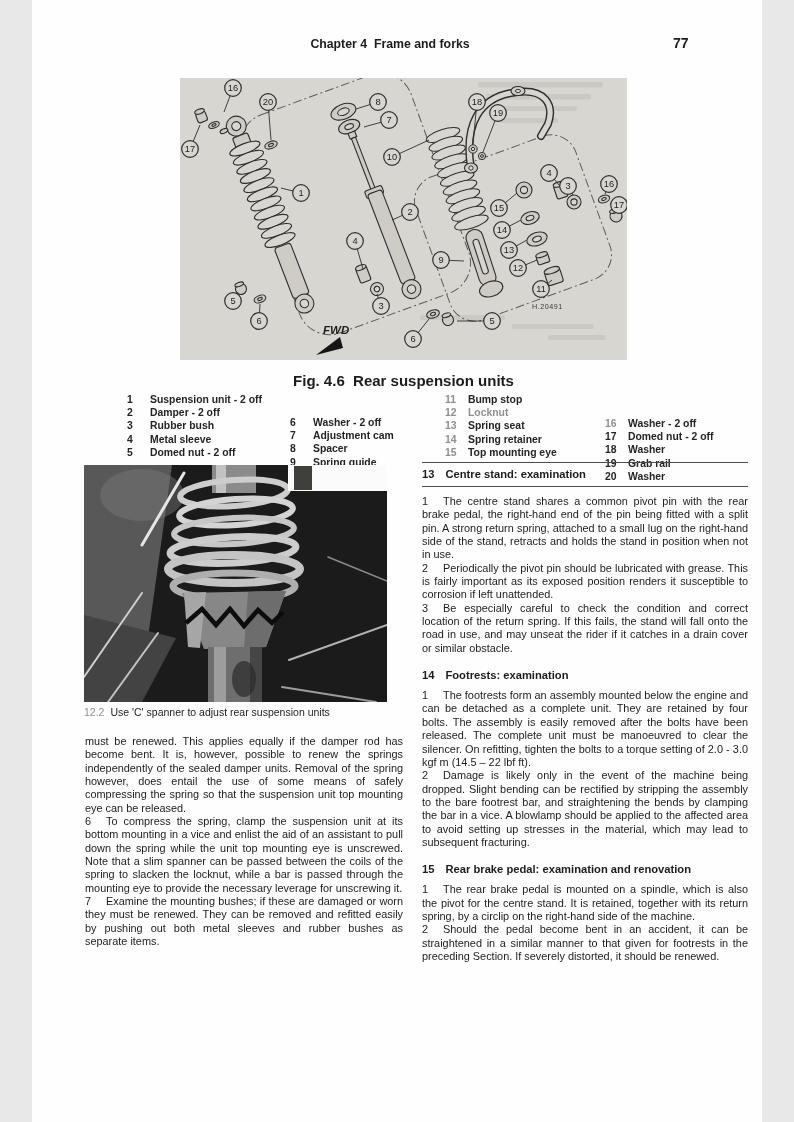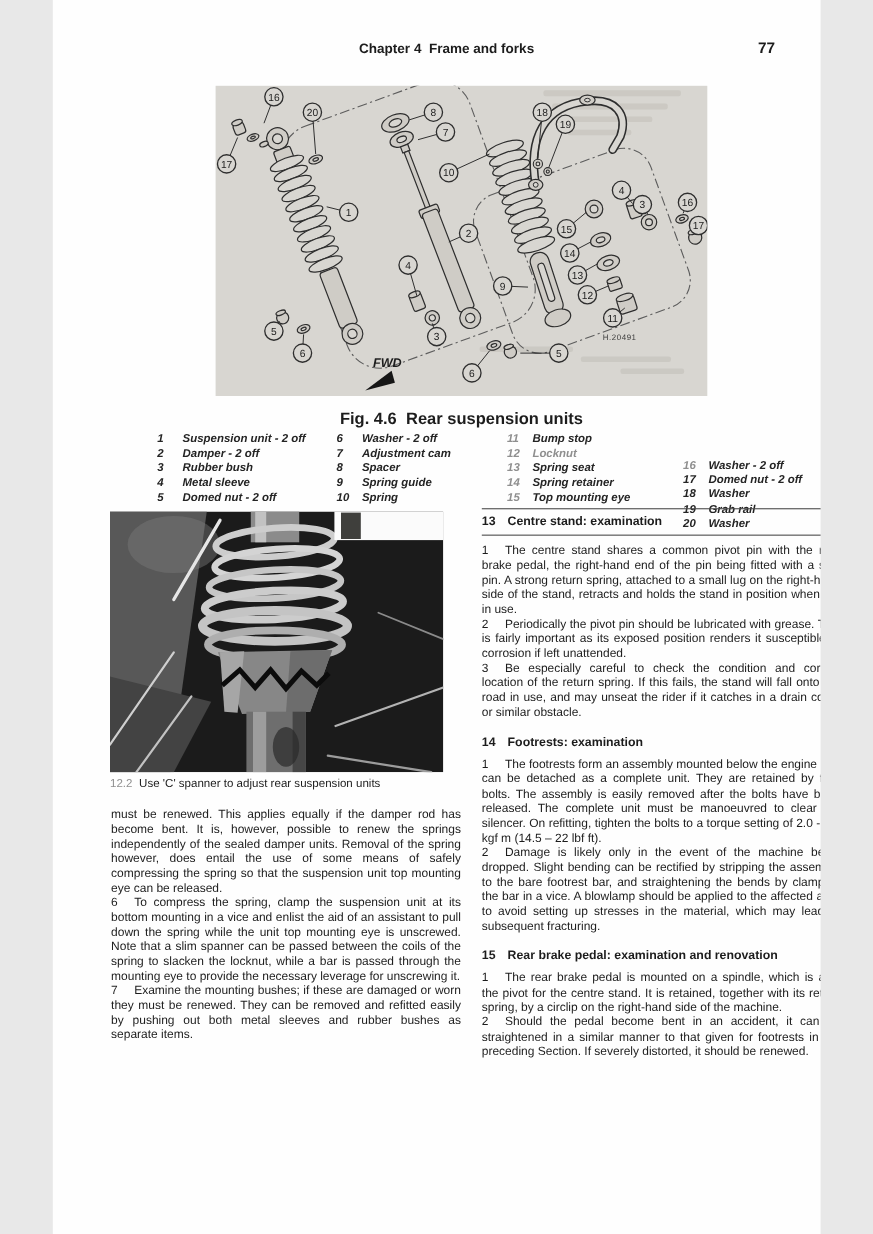--- a/index.html
+++ b/index.html
@@ -1,24 +1,24 @@
 <!DOCTYPE html>
 <html><head>
 <meta charset="utf-8">
 <style>
   html,body{margin:0;padding:0;background:#e8e8e8;}
   .page{position:relative;width:698px;height:1122px;background:#fefefe;margin:0 auto;
-        font-family:"Liberation Sans",sans-serif;color:#1c1c1c;overflow:hidden;}
+        font-family:"Liberation Sans",sans-serif;color:#1c1c1c;overflow:hidden;padding-left:32px;}
   .chapter{position:absolute;top:37px;left:53px;width:610px;text-align:center;
            font-size:12.3px;font-weight:bold;white-space:pre;}
   .pagenum{position:absolute;top:35px;left:641px;font-size:14px;font-weight:bold;}
   .figure-box{position:absolute;left:148px;top:78px;width:447px;height:282px;background:#d8d6d1;}
   .fig-caption{position:absolute;top:372px;left:148px;width:447px;text-align:center;
                font-size:15px;font-weight:bold;white-space:pre;}
-  .plist-col{position:absolute;top:0;font-style:italic;font-weight:bold;font-size:10.4px;
+  .plist-col{position:absolute;top:0;font-weight:bold;font-size:10.4px;
              line-height:13.2px;color:#242424;}
   #parts-list{position:absolute;top:393px;left:0;width:794px;height:68px;}
   .plist-num{display:inline-block;min-width:23px;}
   .faded{color:#8f8f8f;}
   .photo{position:absolute;left:52px;top:465px;width:303px;height:237px;}
   .photo-caption{position:absolute;left:52px;top:706px;width:314px;font-size:10.5px;}
   .photo-caption .capnum{color:#8f8f8f;margin-right:6px;}
   #col-left{position:absolute;left:53px;top:735px;width:318px;}
   #col-right{position:absolute;left:390px;top:458px;width:326px;}
   .para{font-size:10.9px;line-height:13.35px;text-align:justify;margin:0;}
@@ -355,21 +355,21 @@
   <div class="fig-caption">Fig. 4.6  Rear suspension units</div>
 
   <div id="parts-list">
       <div class="plist-col" style="left: 95px;">
         <div class="plist-row"><span class="plist-num">1</span><span class="plist-name">Suspension unit - 2 off</span></div>
         <div class="plist-row"><span class="plist-num">2</span><span class="plist-name">Damper - 2 off</span></div>
         <div class="plist-row"><span class="plist-num">3</span><span class="plist-name">Rubber bush</span></div>
         <div class="plist-row"><span class="plist-num">4</span><span class="plist-name">Metal sleeve</span></div>
         <div class="plist-row"><span class="plist-num">5</span><span class="plist-name">Domed nut - 2 off</span></div>
       </div>
-      <div class="plist-col" style="left: 258px;">
+      <div class="plist-col" style="left: 258px; margin-top: 23px;">
         <div class="plist-row"><span class="plist-num">6</span><span class="plist-name">Washer - 2 off</span></div>
         <div class="plist-row"><span class="plist-num">7</span><span class="plist-name">Adjustment cam</span></div>
         <div class="plist-row"><span class="plist-num">8</span><span class="plist-name">Spacer</span></div>
         <div class="plist-row"><span class="plist-num">9</span><span class="plist-name">Spring guide</span></div>
         <div class="plist-row"><span class="plist-num">10</span><span class="plist-name">Spring</span></div>
       </div>
       <div class="plist-col" style="left: 413px;">
         <div class="plist-row"><span class="plist-num faded">11</span><span class="plist-name">Bump stop</span></div>
         <div class="plist-row"><span class="plist-num faded">12</span><span class="plist-name faded">Locknut</span></div>
         <div class="plist-row"><span class="plist-num faded">13</span><span class="plist-name">Spring seat</span></div>

